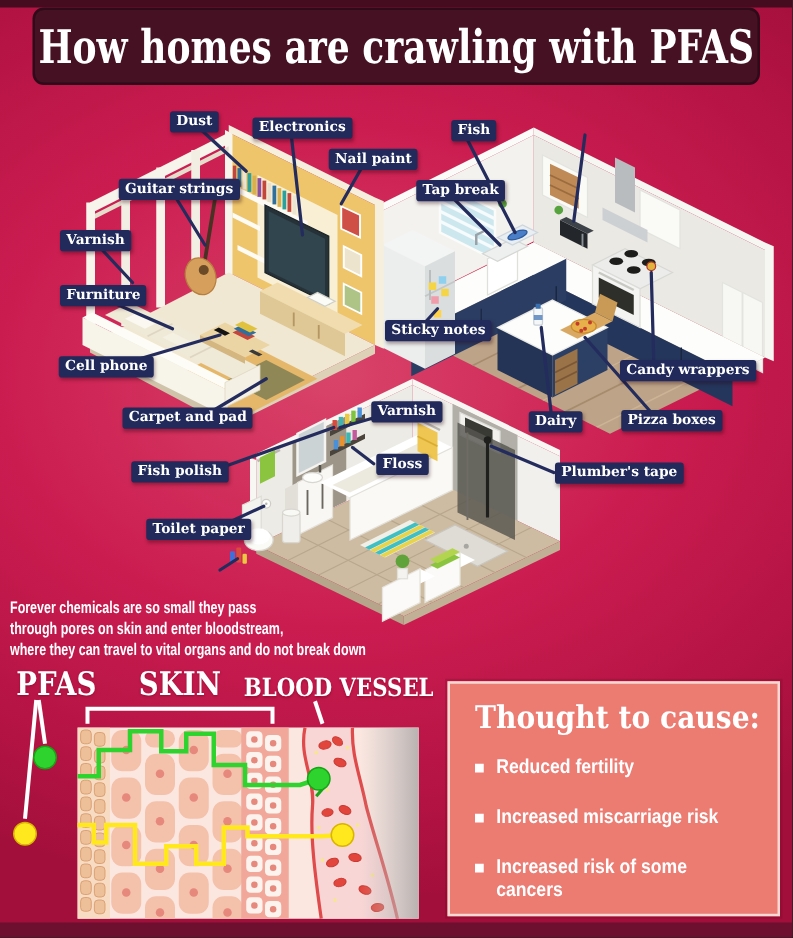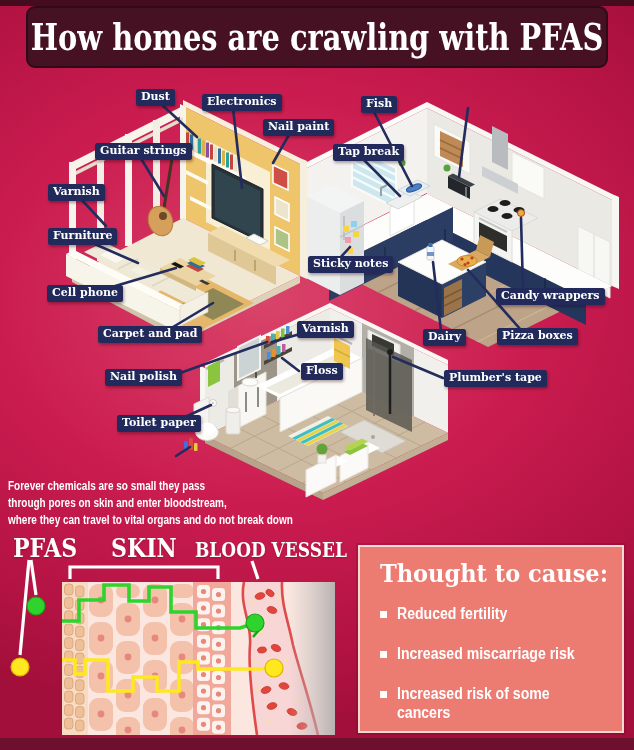--- a/index.html
+++ b/index.html
@@ -573,21 +573,21 @@
   <div class="tag" style="left:47px;top:285px">Cell phone</div>
   <div class="tag" style="left:98px;top:326px">Carpet and pad</div>
   <div class="tag" style="left:361px;top:96px">Fish</div>
   <div class="tag" style="left:333px;top:144px">Tap break</div>
   <div class="tag" style="left:308px;top:256px">Sticky notes</div>
   <div class="tag" style="left:496px;top:288px">Candy wrappers</div>
   <div class="tag" style="left:423px;top:329px">Dairy</div>
   <div class="tag" style="left:497px;top:328px">Pizza boxes</div>
   <div class="tag" style="left:297px;top:321px">Varnish</div>
   <div class="tag" style="left:301px;top:363px">Floss</div>
-  <div class="tag" style="left:105px;top:369px">Nail polish</div>
+  <div class="tag" style="left:105px;top:369px">Fish polish</div>
   <div class="tag" style="left:444px;top:370px">Plumber's tape</div>
   <div class="tag" style="left:117px;top:415px">Toilet paper</div>
 
   <div class="desc">
     <div>Forever chemicals are so small they pass</div>
     <div>through pores on skin and enter bloodstream,</div>
     <div>where they can travel to vital organs and do not break down</div>
   </div>
 
   <div class="skin-h h-pfas">PFAS</div>

